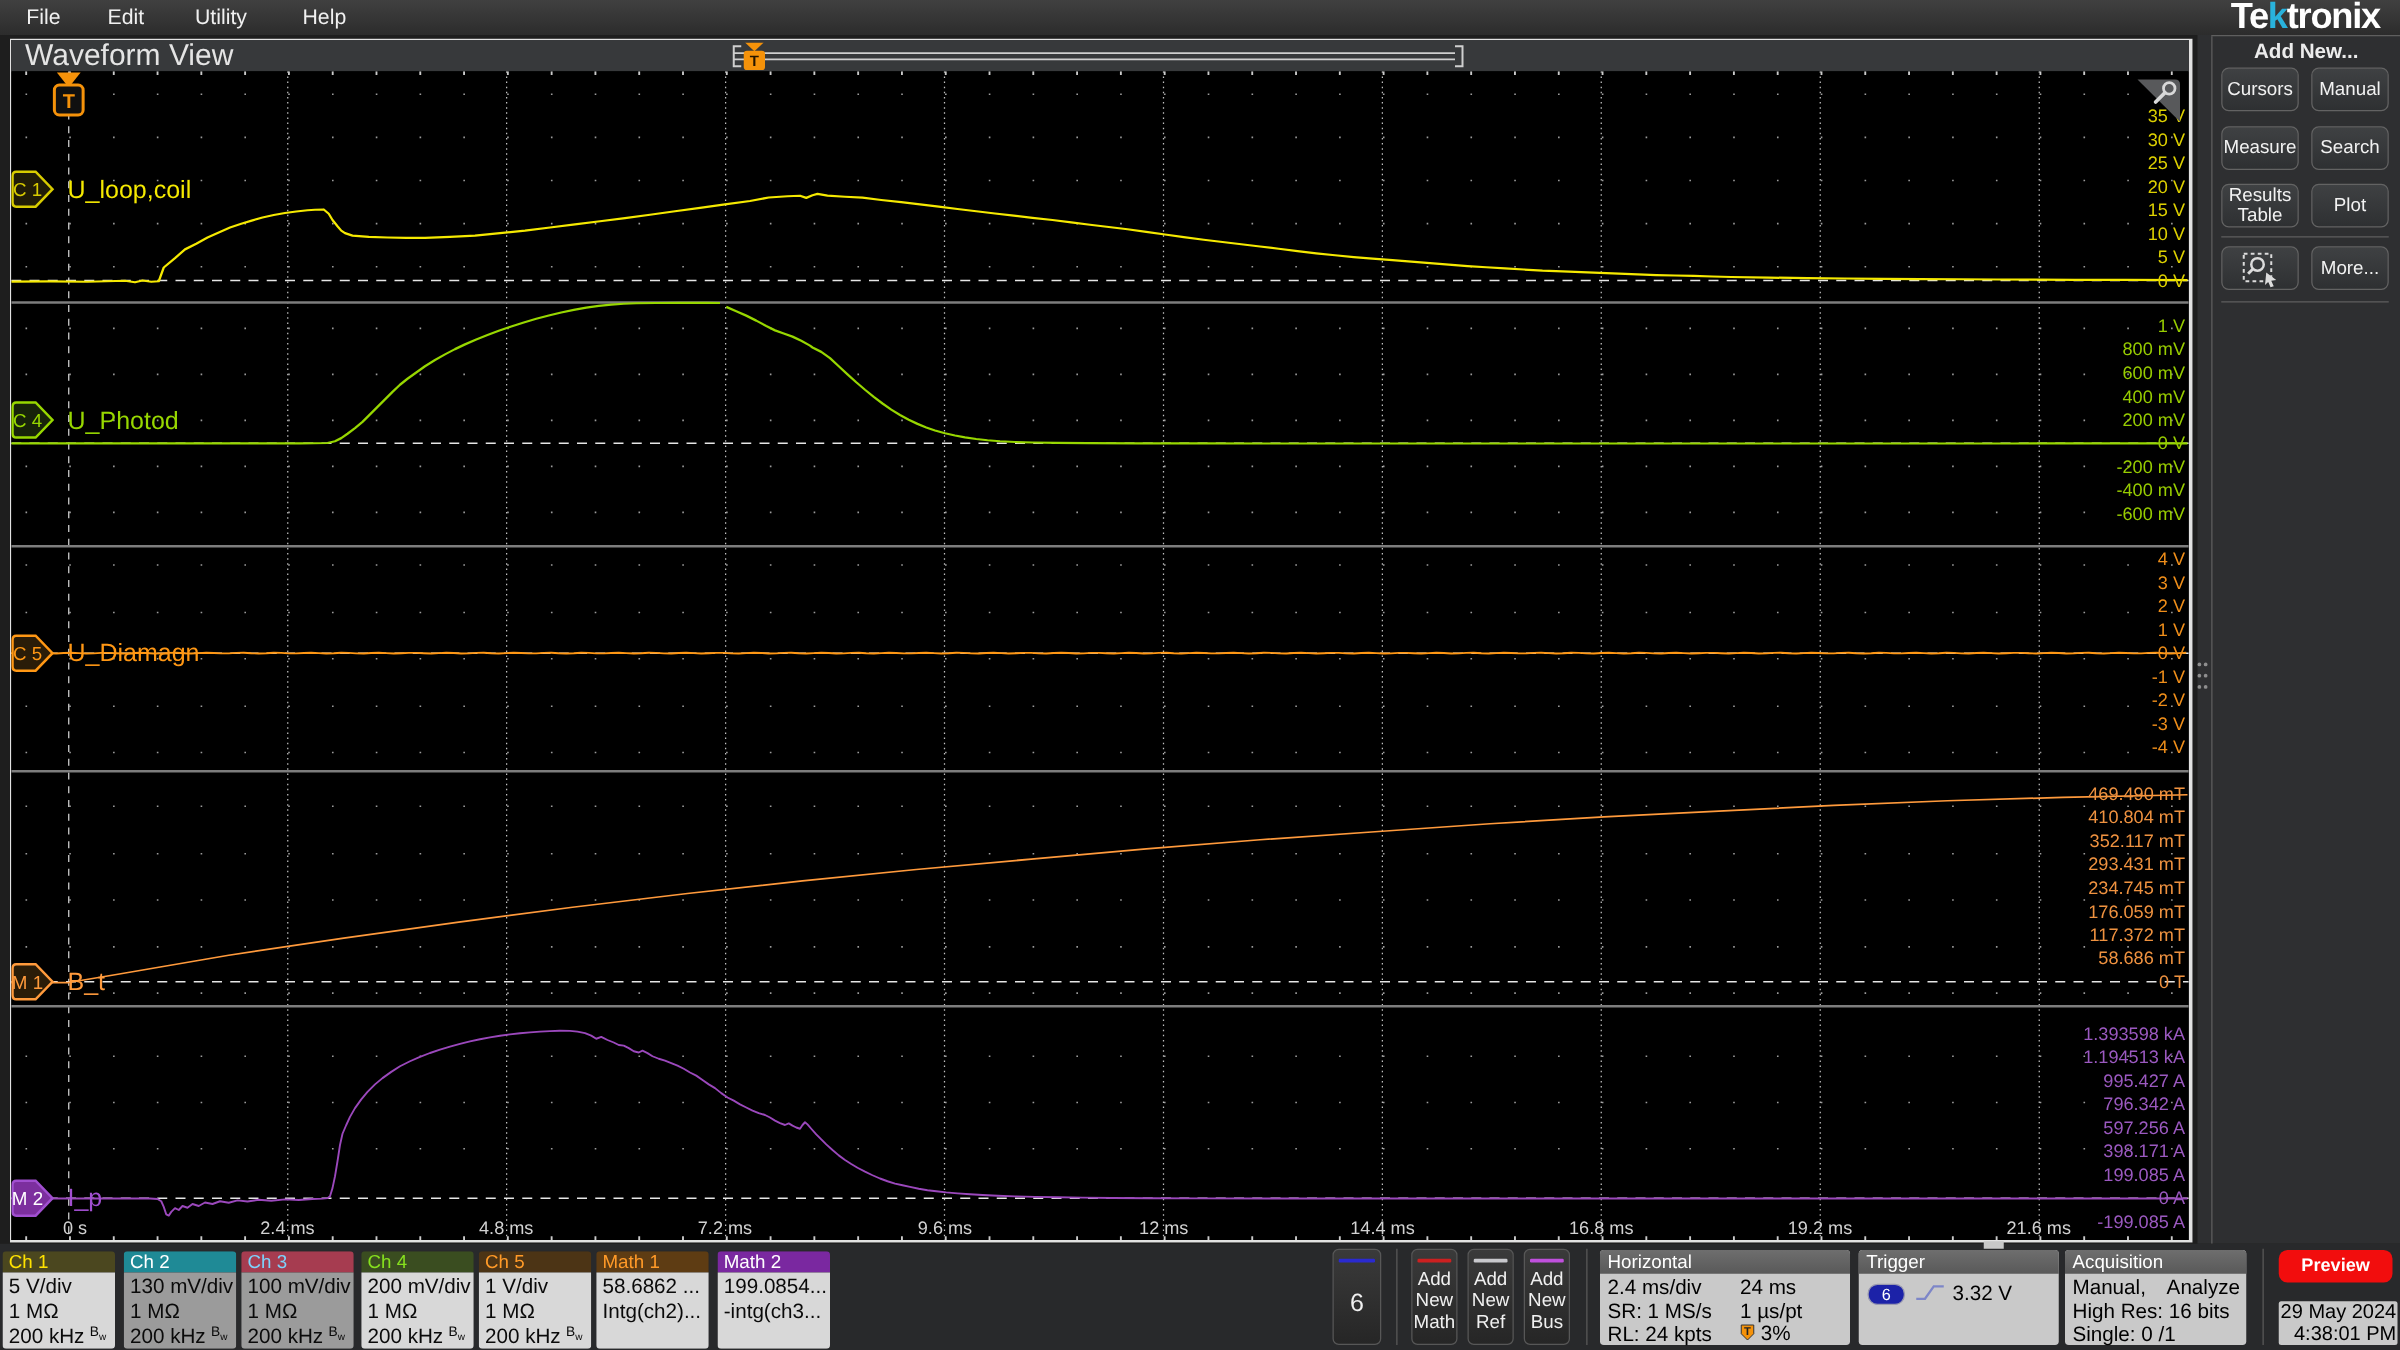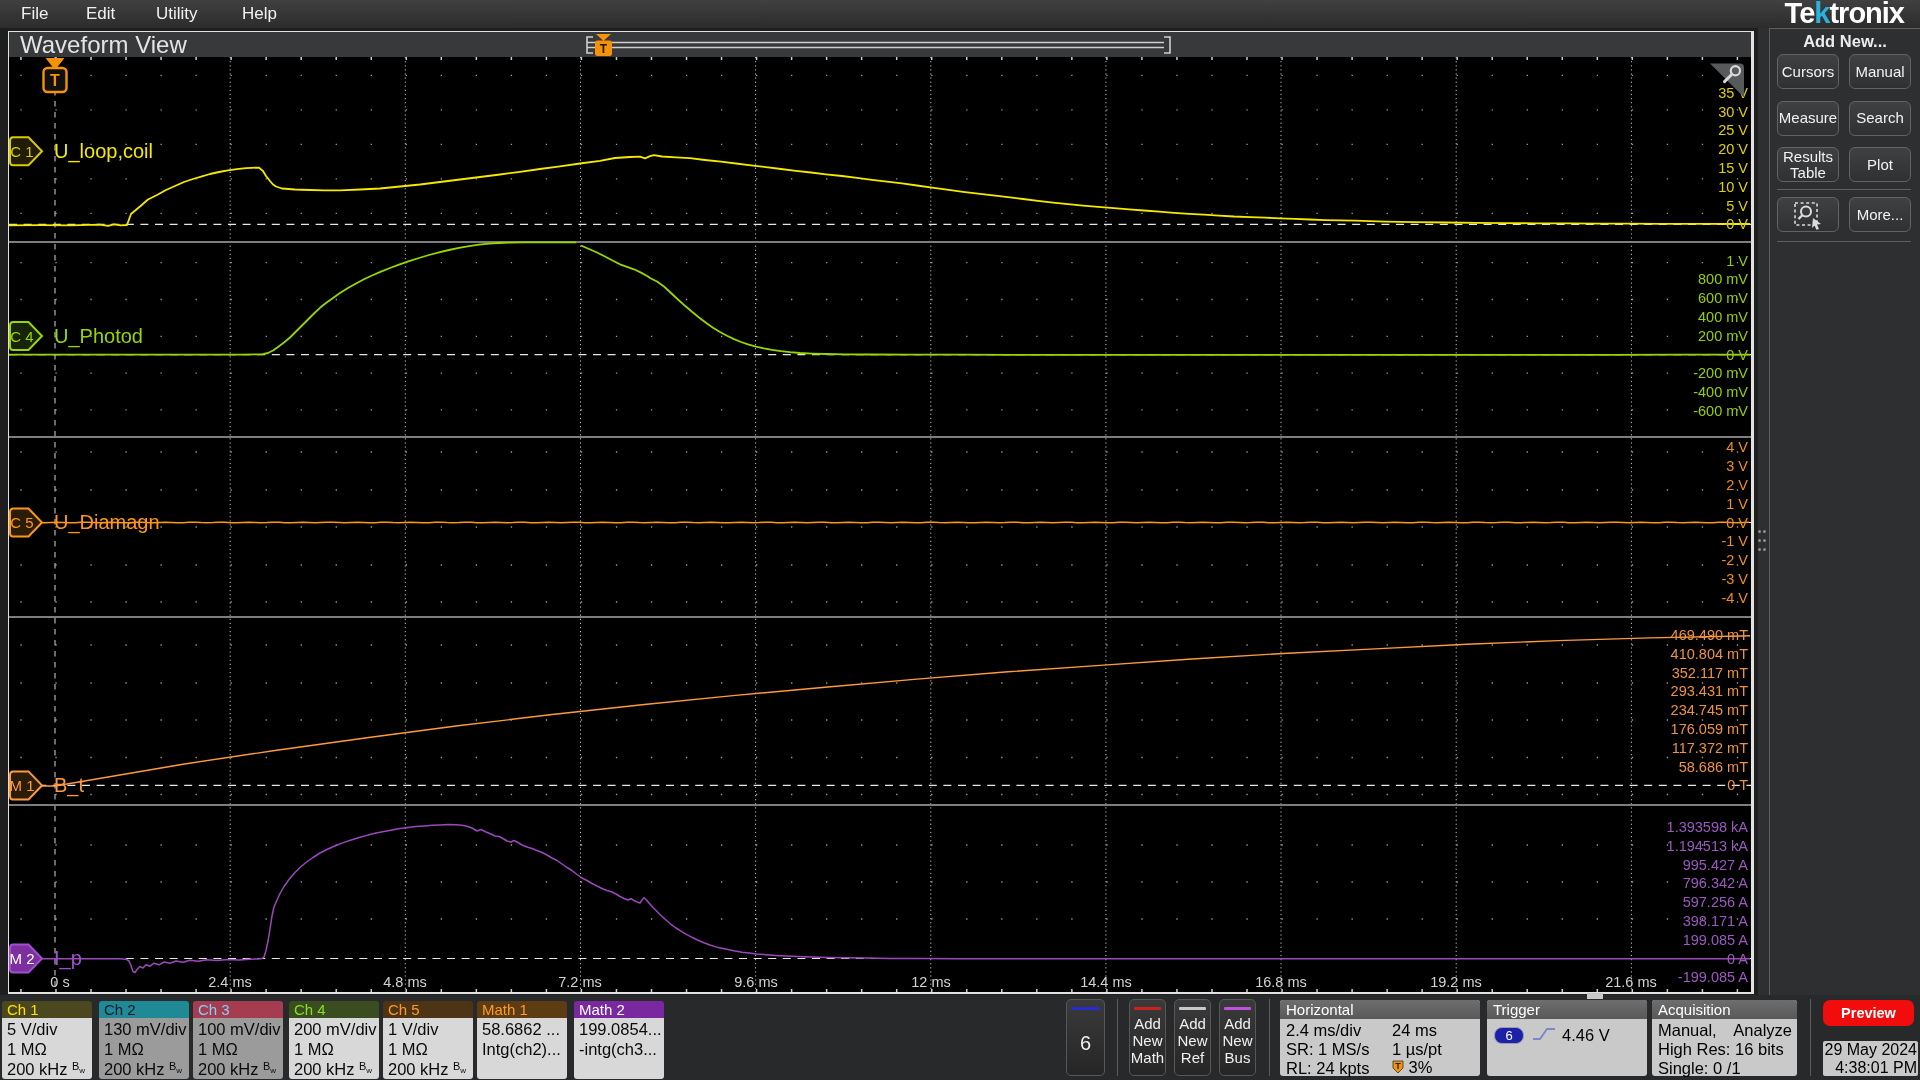--- a/index.html
+++ b/index.html
@@ -264,21 +264,21 @@
 <div id="bottom">
  <div class="badge" style="left:2px">
         <div class="bhead" style="background:#4b471f;color:#ffe200">Ch 1</div>
         <div class="bbody" style="background:#d8d8d8">
           <div class="brow">5 V/div</div>
           <div class="brow">1 MΩ</div>
           <div class="brow">200 kHz<span class="bw">B<sub>w</sub></span></div>
         </div>
       </div>
       <div class="badge" style="left:99px">
-        <div class="bhead" style="background:#1f8a96;color:#0f172a">Ch 2</div>
+        <div class="bhead" style="background:#1f8a96;color:#ffffff">Ch 2</div>
         <div class="bbody" style="background:#9b9b9b">
           <div class="brow">130 mV/div</div>
           <div class="brow">1 MΩ</div>
           <div class="brow">200 kHz<span class="bw">B<sub>w</sub></span></div>
         </div>
       </div>
       <div class="badge" style="left:193px">
         <div class="bhead" style="background:#a63c50;color:#7dd3fc">Ch 3</div>
         <div class="bbody" style="background:#9b9b9b">
           <div class="brow">100 mV/div</div>
@@ -350,21 +350,21 @@
             </svg> 3%</span>
  </div>
 </div>
 <div class="panel" style="left:1487px;width:160px">
  <div class="phead">Trigger</div>
  <div class="pbody">
    <span class="tpill">6</span>
    <span style="position:absolute;left:45px;top:26px"><svg width="24" height="16" viewBox="0 0 24 16">
               <path d="M1,13 L8,13 L15,3 L23,3" fill="none" stroke="#7d86c8" stroke-width="1.8"></path>
             </svg></span>
-   <span style="position:absolute;left:75px;top:26px">4.46 V</span>
+   <span style="position:absolute;left:75px;top:26px">3.32 V</span>
  </div>
 </div>
 <div class="panel" style="left:1652px;width:145px">
  <div class="phead">Acquisition</div>
  <div class="pbody">
    <span style="position:absolute;left:6px;top:21px">Manual,</span>
           <span style="position:absolute;right:5px;top:21px">Analyze</span>
    <span style="position:absolute;left:6px;top:40px">High Res: 16 bits</span>
    <span style="position:absolute;left:6px;top:59px">Single: 0 /1</span>
  </div>

